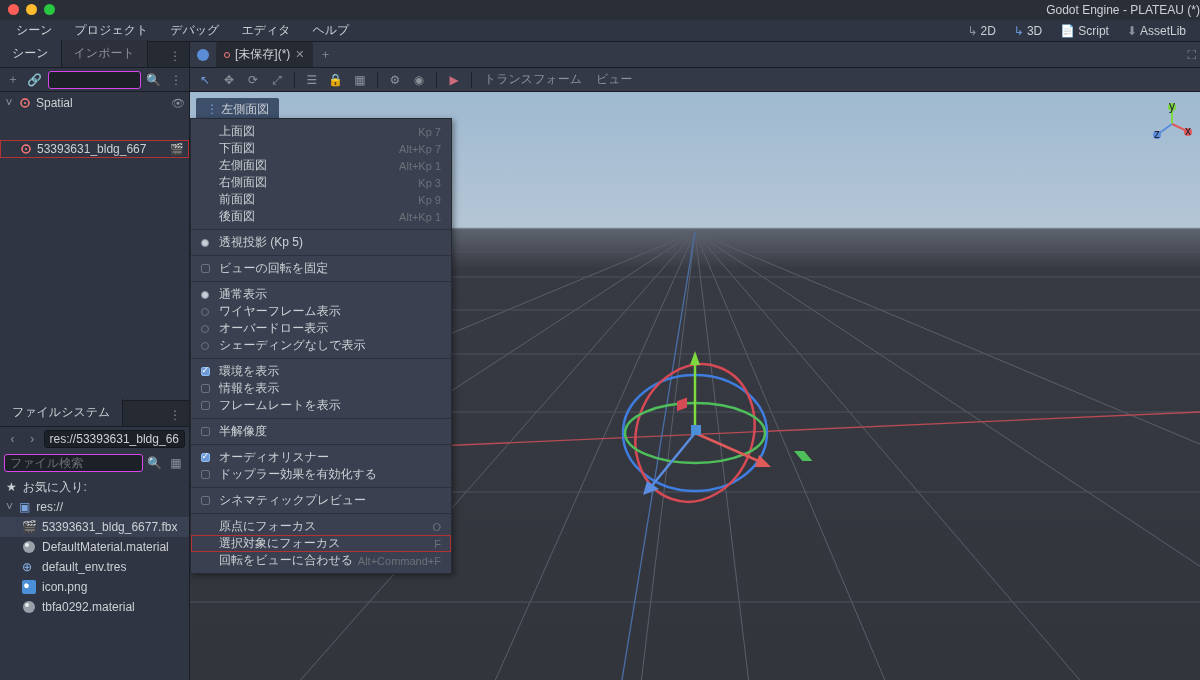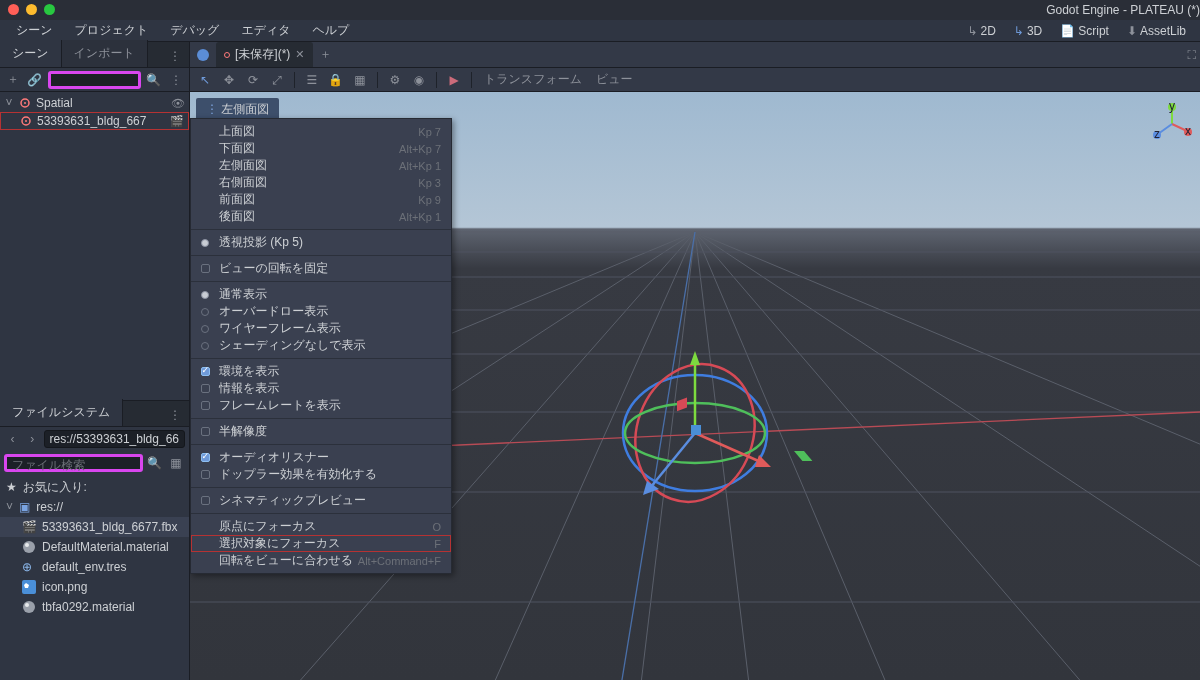--- a/index.html
+++ b/index.html
@@ -46,30 +46,30 @@
 
   
   .tabs{height:26px;display:flex;align-items:flex-end;background:var(--bg-dark);border-bottom:1px solid var(--border);}
   .tab{padding:5px 12px;font-size:12px;background:var(--bg-tab-inactive);color:var(--text-dim);border-right:1px solid var(--border);}
   .tab.active{background:var(--bg-panel);color:var(--text);}
   .tab-spacer{flex:1;}
   .tab-icon{padding:4px 8px;color:var(--text-dim);}
 
   
   .scene-tools{height:24px;display:flex;align-items:center;padding:0 4px;gap:4px;border-bottom:1px solid var(--border);background:var(--bg-panel);}
-  .filter-input{flex:1;height:18px;background:var(--bg-field);border:3px solid #d946ef;border-radius:3px;padding:0 5px;font-size:11px;color:var(--text-dim);}
+  .filter-input{flex:1;height:18px;background:var(--bg-field);border:1px solid #d946ef;border-radius:3px;padding:0 5px;font-size:11px;color:var(--text-dim);}
   .icon-btn{width:18px;height:18px;display:flex;align-items:center;justify-content:center;color:var(--text-dim);font-size:12px;}
 
   
   .tree{flex:1;overflow:auto;padding:2px 0;}
   .tree-row{display:flex;align-items:center;height:18px;padding:0 4px;gap:4px;font-size:12px;}
   .tree-row .expand{width:10px;text-align:center;color:var(--text-dim);}
   .tree-row .node-icon{width:14px;height:14px;display:flex;align-items:center;justify-content:center;}
   .tree-row .vis{margin-left:auto;color:var(--text-dim);font-size:11px;}
-  .hl-box{border:1px solid var(--highlight);}
+  .hl-box{border:1px solid var(--highlight);margin-top:28px;}
   .scene-panel{flex:0 0 auto;display:flex;flex-direction:column;min-height:0;height:358px;}
 
   
   .fs-panel{flex:1;display:flex;flex-direction:column;border-top:1px solid var(--border);}
   .fs-path{display:flex;align-items:center;gap:3px;padding:3px 4px;}
   .path-field{flex:1;height:18px;background:var(--bg-field);border:1px solid #14171c;border-radius:3px;padding:0 5px;font-size:11px;color:var(--text-dim);display:flex;align-items:center;}
   .fs-list{flex:1;overflow:auto;padding:2px 0;}
   .fs-row{display:flex;align-items:center;height:20px;padding:0 6px;gap:6px;font-size:12px;}
   .fs-row.sel{background:#3a4152;}
   .file-icon{width:14px;height:14px;flex:none;}
@@ -384,27 +384,27 @@
           <div class="item">
             <span class="mark">
               <span class="radio-on"></span>
             </span>
             <span>通常表示</span>
           </div>
           <div class="item">
             <span class="mark">
               <span class="radio-off"></span>
             </span>
+            <span>ワイヤーフレーム表示</span>
+          </div>
+          <div class="item">
+            <span class="mark">
+              <span class="radio-off"></span>
+            </span>
             <span>オーバードロー表示</span>
-          </div>
-          <div class="item">
-            <span class="mark">
-              <span class="radio-off"></span>
-            </span>
-            <span>ワイヤーフレーム表示</span>
           </div>
           <div class="item">
             <span class="mark">
               <span class="radio-off"></span>
             </span>
             <span>シェーディングなしで表示</span>
           </div>
           <div class="sep"></div>
           <div class="item">
             <span class="mark">

